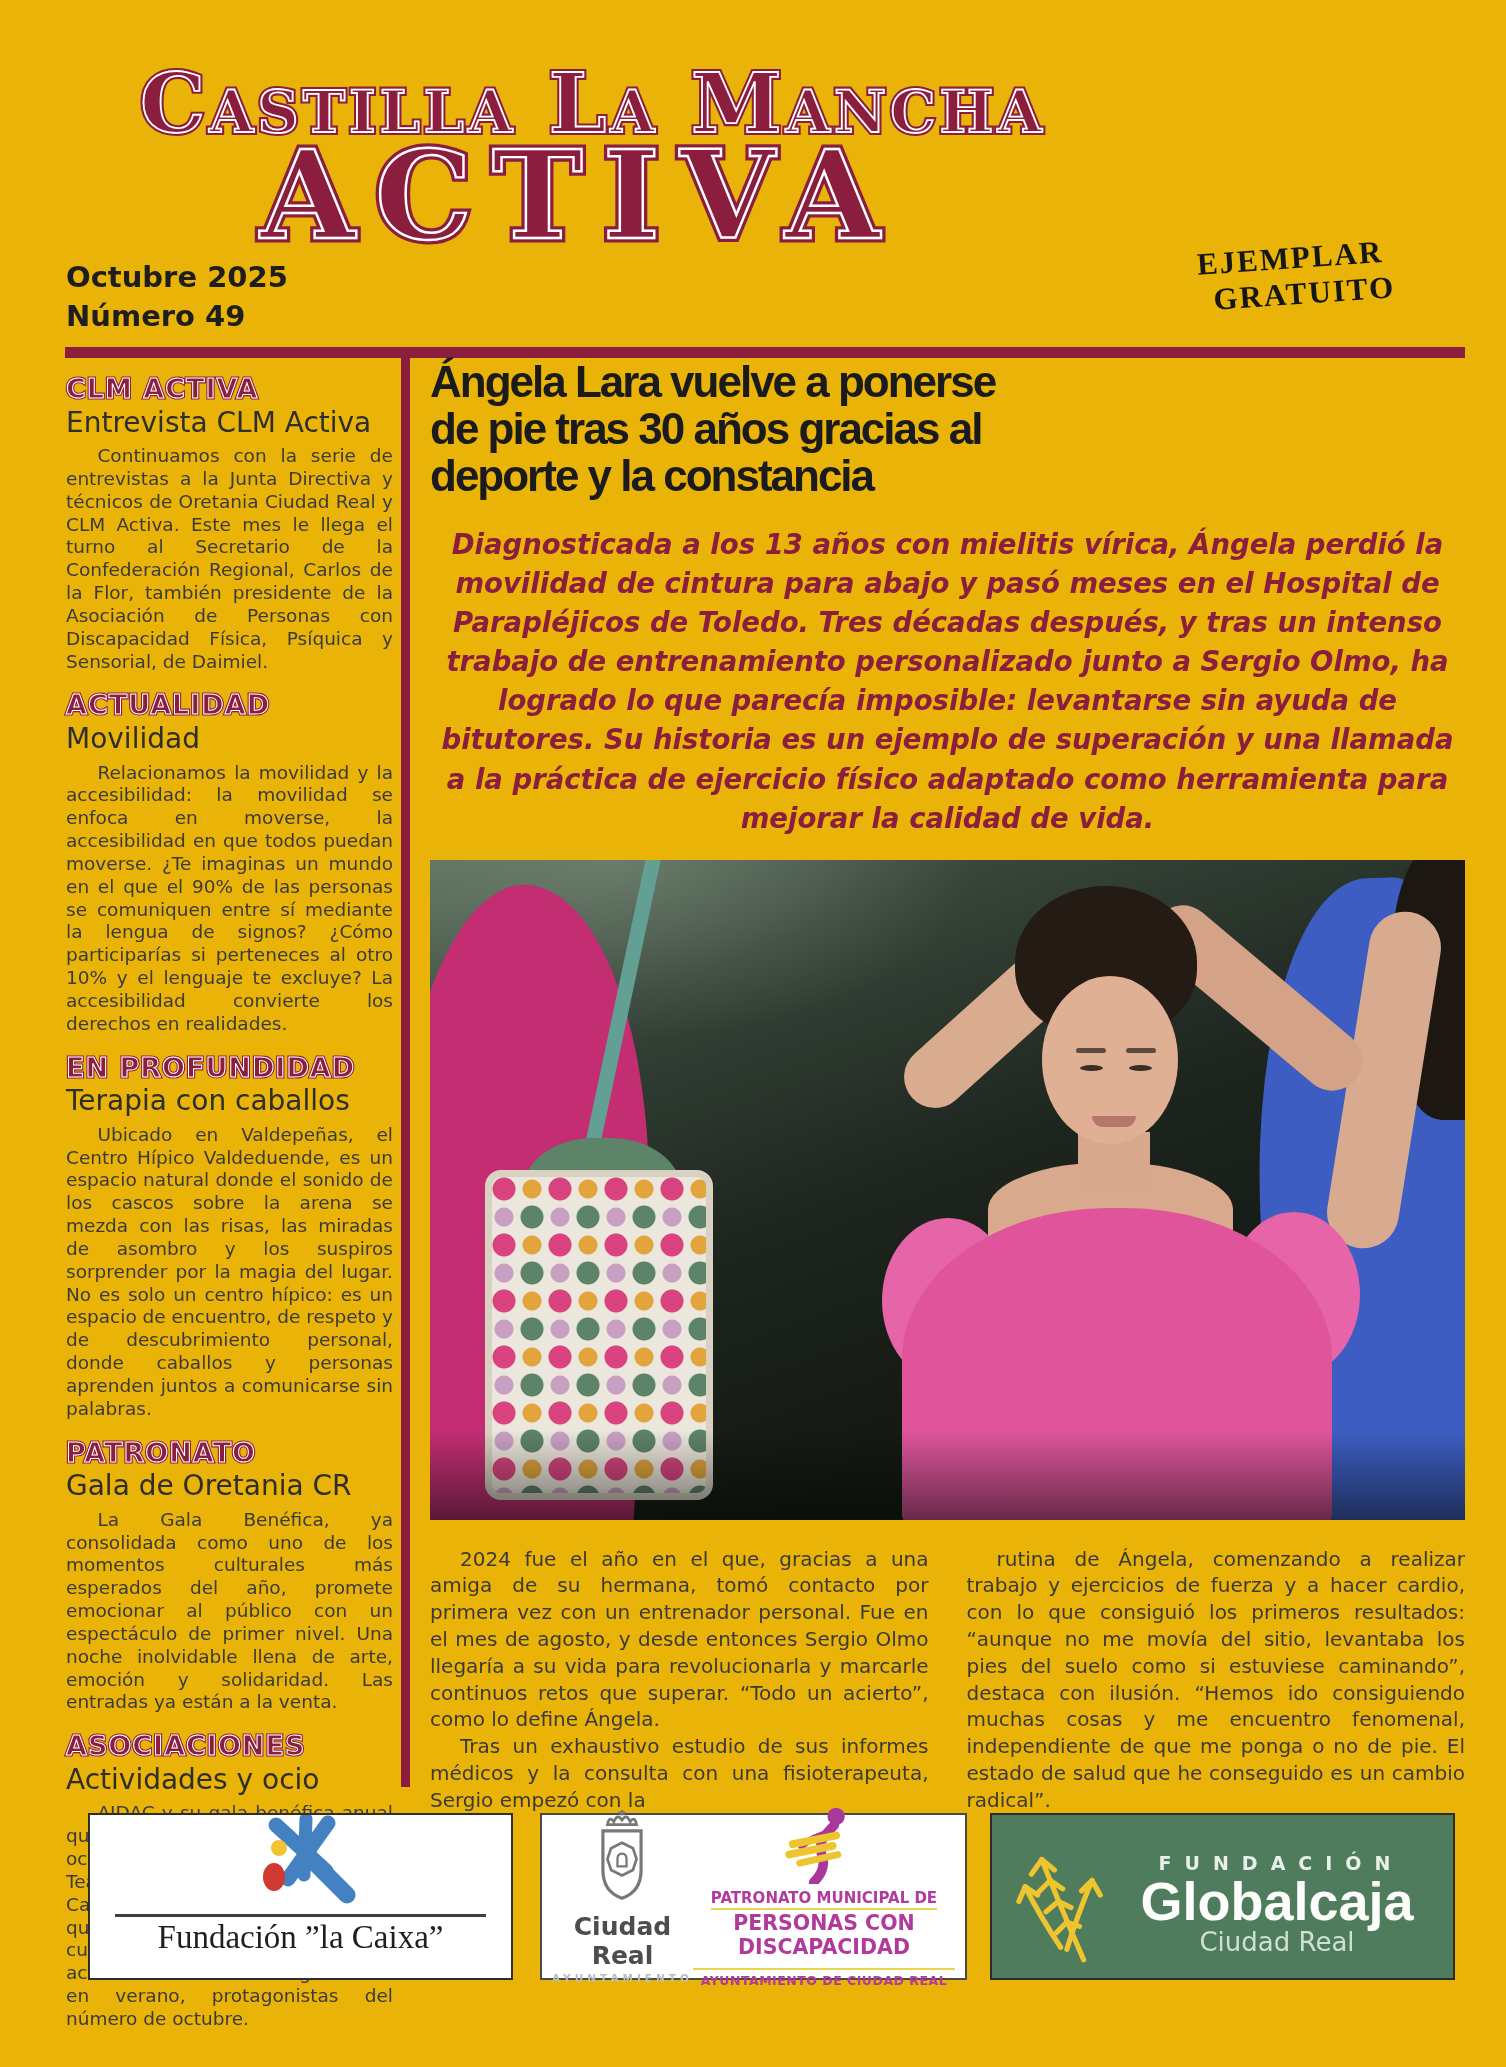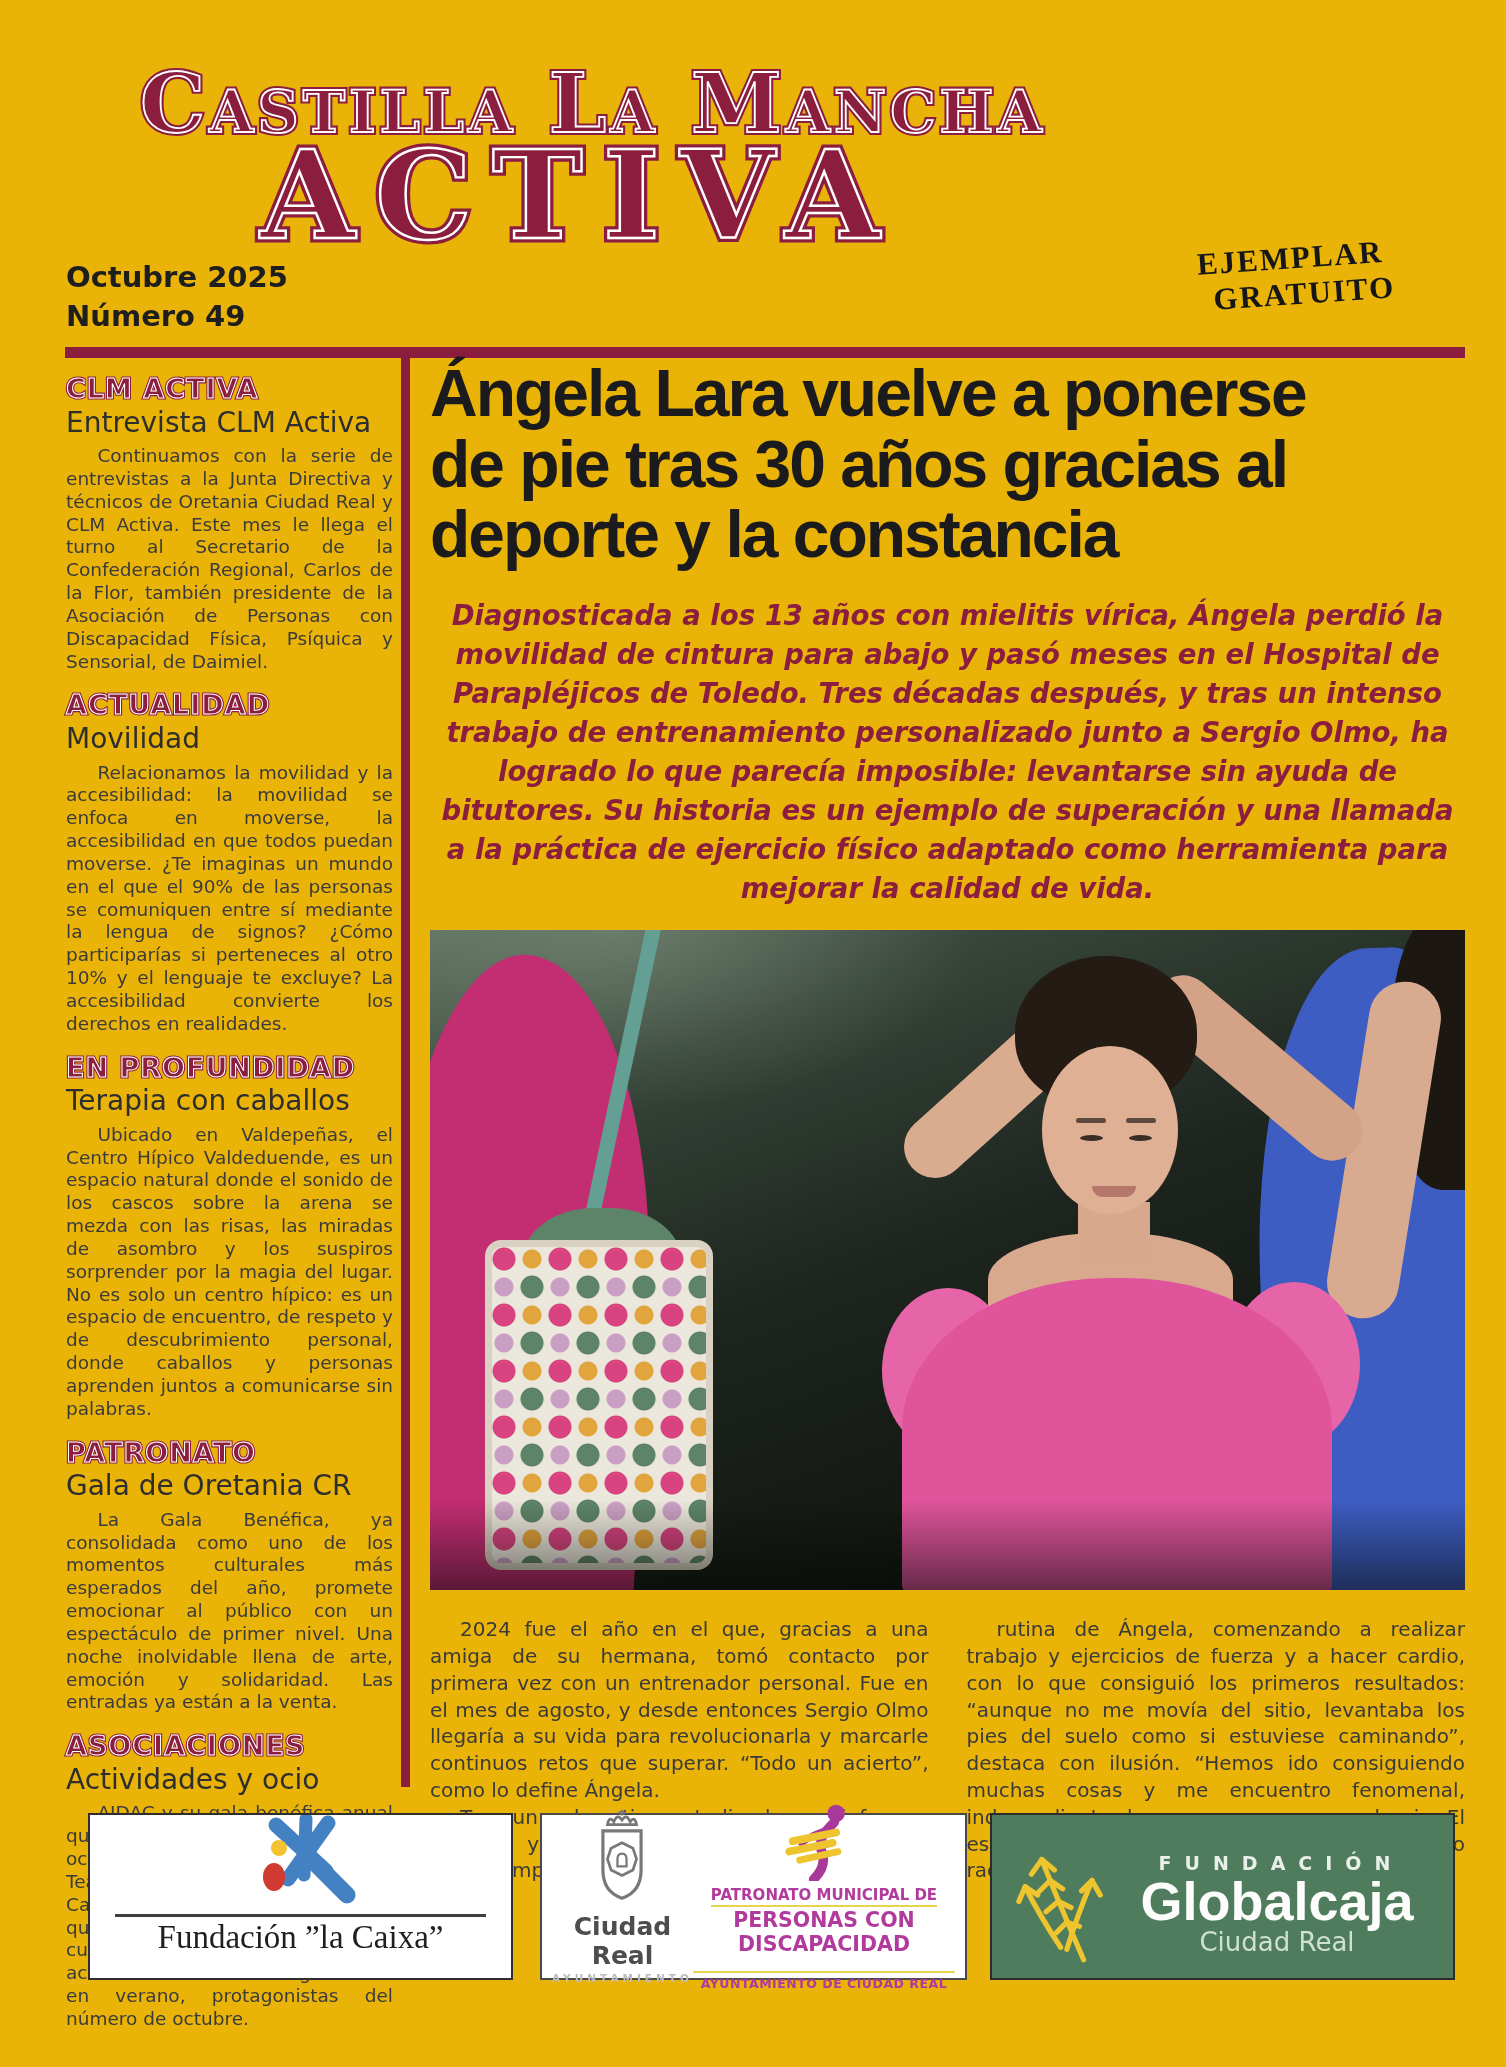--- a/index.html
+++ b/index.html
@@ -37,21 +37,21 @@
 
   
   .sidebar { position:absolute; left:66px; top:374px; width:327px; color:#3b3b3b; }
   .side-sec { margin-bottom:17px; }
   .side-sub { font-size:28px; color:#2e2e2e; line-height:1.12; margin:3px 0 7px 0; }
   .side-body { font-size:18.5px; line-height:1.235; text-align:justify; color:#3b3b3b; }
   .side-body .ind { text-indent:1.7em; }
 
   
   .main { position:absolute; left:430px; top:358px; width:1035px; }
-  .headline { font-family:"Liberation Sans", sans-serif; font-weight:700; font-size:66px;
+  .headline { font-family:"Liberation Sans", sans-serif; font-weight:700; font-size:44px;
               letter-spacing:-2px; line-height:1.07; color:#1b1b1d; }
   .lede { margin-top:26px; font-style:italic; font-weight:700; font-size:27.5px;
           color:#8b1e3f; text-align:center; line-height:1.42; }
 
   
   .photo { position:relative; margin-top:22px; width:1035px; height:660px; overflow:hidden;
            background:
              radial-gradient(ellipse 600px 300px at 18% 0%, rgba(140,160,140,.45), transparent 60%),
              linear-gradient(160deg,#5a6b5a 0%, #37453a 20%, #1d251e 48%, #11160f 80%); }
   .photo div { position:absolute; }
@@ -102,21 +102,21 @@
   .caixa-rule { width:88%; height:3px; background:#3f3f3f; margin:0 auto; }
   .caixa-text { font-family:"Liberation Serif", serif; font-size:33px; color:#1f1f1f; margin-top:2px; }
   .box-cr { left:540px; width:427px; display:flex; align-items:center; justify-content:space-around; padding:6px 10px; border-color:#4a4a4a; }
   .cr-left { text-align:center; }
   .cr-city { font-size:25px; font-weight:700; color:#4d4d4d; margin-top:-2px; }
   .cr-ayto { font-size:10.5px; letter-spacing:4px; color:#bdbdbd; font-weight:700; margin-top:2px; }
   .pat { text-align:center; }
   .pat-l1 { font-size:15px; font-weight:700; color:#b13a9c; display:inline-block;
             border-bottom:2px solid #e8d44f; padding-bottom:1px; }
   .pat-l2 { font-size:20.5px; font-weight:700; color:#b13a9c; display:inline-block;
-            border-bottom:2px solid #e8d44f; padding-bottom:15px; margin-top:1px; }
+            border-bottom:2px solid #e8d44f; padding-bottom:9px; margin-top:1px; }
   .pat-l3 { font-size:12.5px; font-weight:700; color:#b13a9c; letter-spacing:0.5px; margin-top:3px; }
   .box-gc { left:990px; width:465px; background:#4e7c5c; border-color:#2c2c2c;
             display:flex; align-items:center; padding:16px 14px 0 18px; gap:10px; }
   .gc-text { flex:1; text-align:center; color:#fff; }
   .gc-l1 { font-size:19px; letter-spacing:13px; color:#e9f0e9; font-weight:700; margin-left:8px; }
   .gc-l2 { font-family:"Liberation Sans", sans-serif; font-size:54px; font-weight:700; line-height:1.02; color:#fdfdfb; }
   .gc-l3 { font-size:26px; color:#cfe0d2; margin-top:-2px; }
 </style>
 </head>
 <body>

